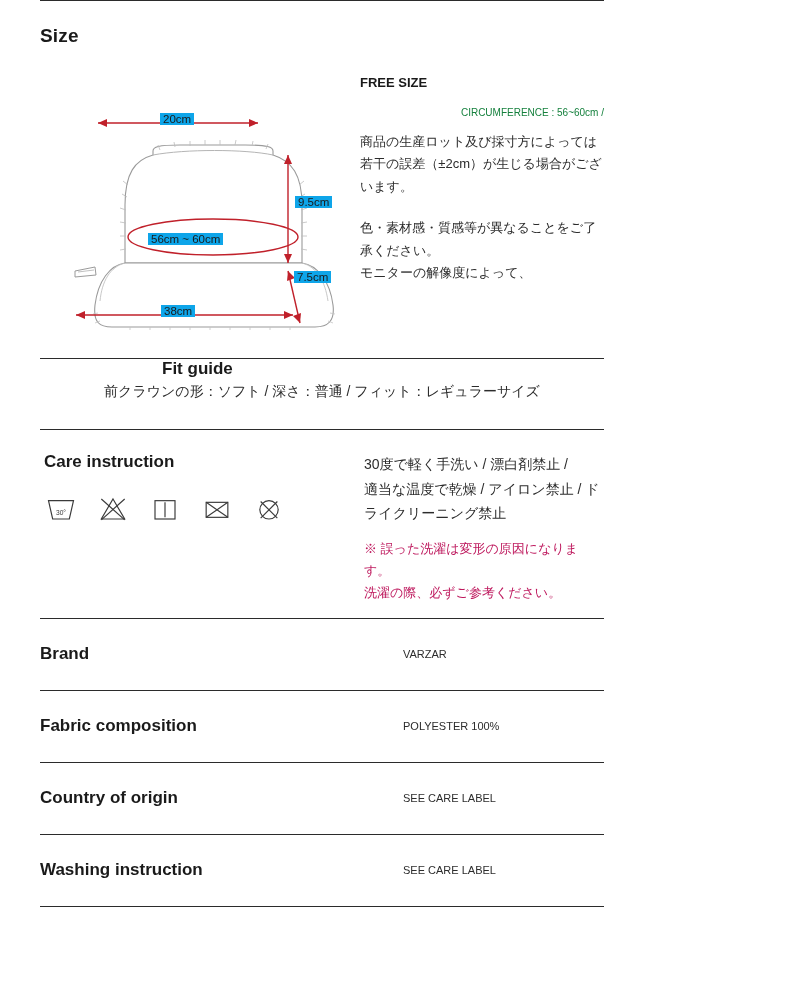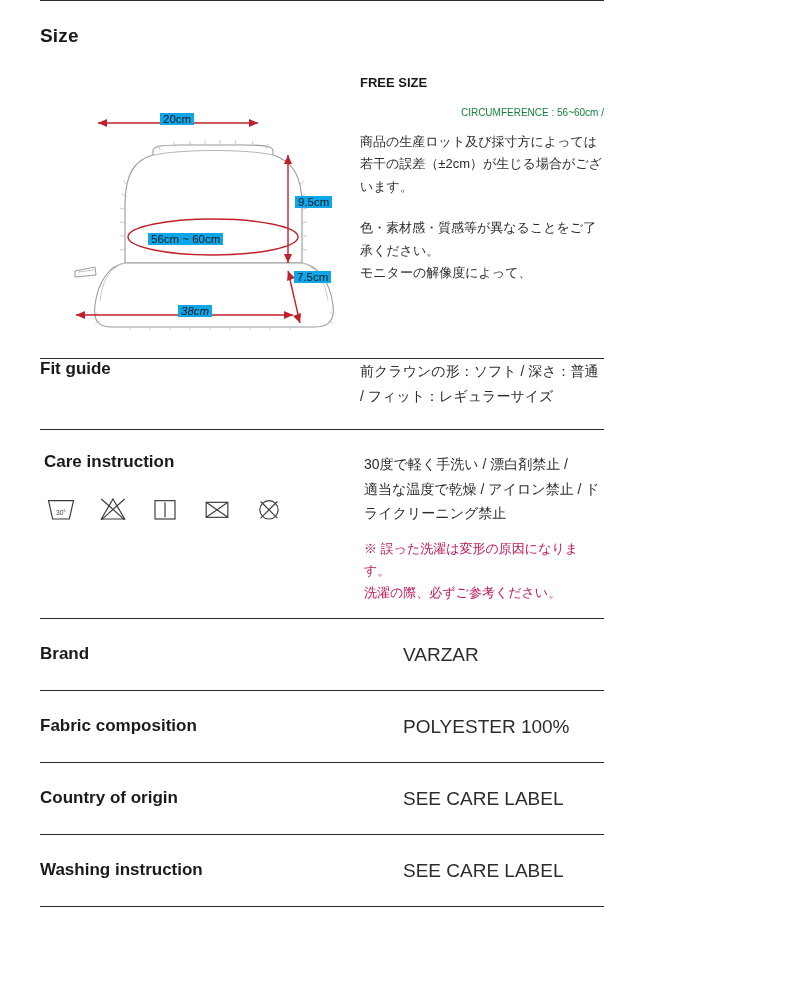--- a/index.html
+++ b/index.html
@@ -88,21 +88,22 @@
     flex-shrink: 0;
   }
   .row-value {
     flex: 1;
     font-size: 14px;
     color: #2c2c2c;
     line-height: 1.75;
   }
   .row-fit {
     height: 70px;
-    align-items: flex-start;
+    align-items: center;
+    flex-direction: column;
   }
   .row-care {
     min-height: 135px;
     padding-top: 22px;
     padding-bottom: 14px;
     padding-left: 44px;
   }
   .care-left {
     width: 320px;
     flex-shrink: 0;
@@ -121,21 +122,21 @@
     font-size: 13px;
     line-height: 1.7;
     margin-top: 12px;
   }
   .row-simple {
     height: 71px;
     align-items: center;
     gap: 43px;
   }
   .row-simple .row-value {
-    font-size: 19px;
+    font-size: 11px;
   }
 
   
   .dim-label {
     position: absolute;
     font-size: 11.5px;
     color: #1a1a1a;
     background: #0ea5e9;
     padding: 0 3px;
     white-space: nowrap;
@@ -237,21 +238,21 @@
             <line x1="36" y1="250" x2="253" y2="250"></line>
             <path d="M36 250 l9 -4 l0 8 z" fill="#c0202a" stroke="none"></path>
             <path d="M253 250 l-9 -4 l0 8 z" fill="#c0202a" stroke="none"></path>
           </g>
         </svg>
 
         <div class="dim-label" style="left:120px; top:48px;">20cm</div>
         <div class="dim-label" style="left:255px; top:131px;">9.5cm</div>
         <div class="dim-label" style="left:108px; top:168px;">56cm ~ 60cm</div>
         <div class="dim-label" style="left:254px; top:206px;">7.5cm</div>
-        <div class="dim-label" style="left:138px; top:240px;font-style:italic;">38cm</div>
+        <div class="dim-label" style="left:121px; top:240px;">38cm</div>
       </div>
 
       <div class="spec-wrap">
         <div class="spec-free">FREE SIZE</div>
         <div class="spec-line">CIRCUMFERENCE : 56~60cm /</div>
 
         <div class="spec-note">
           <div>商品の生産ロット及び採寸方によっては</div>
           <div>若干の誤差（±2cm）が生じる場合がございます。</div>
         </div>

